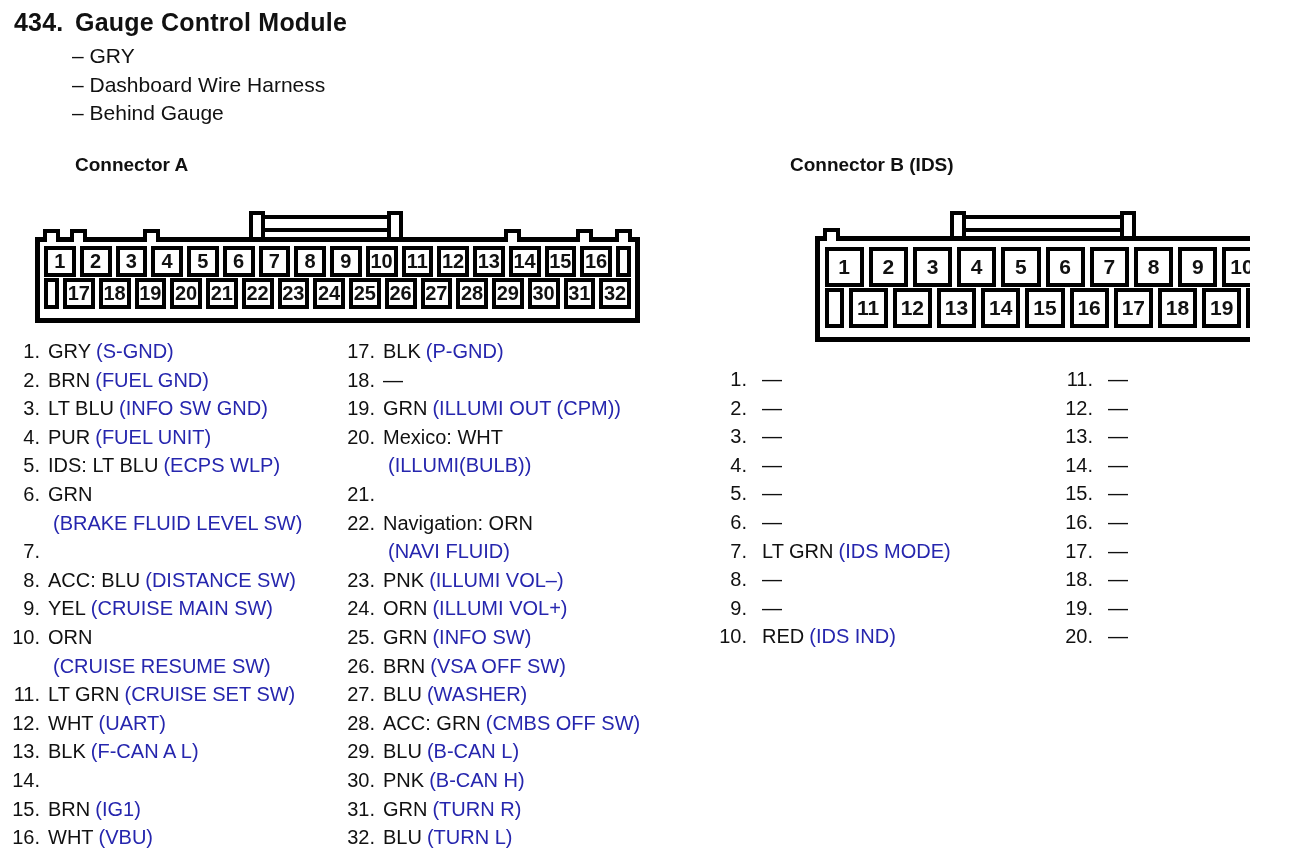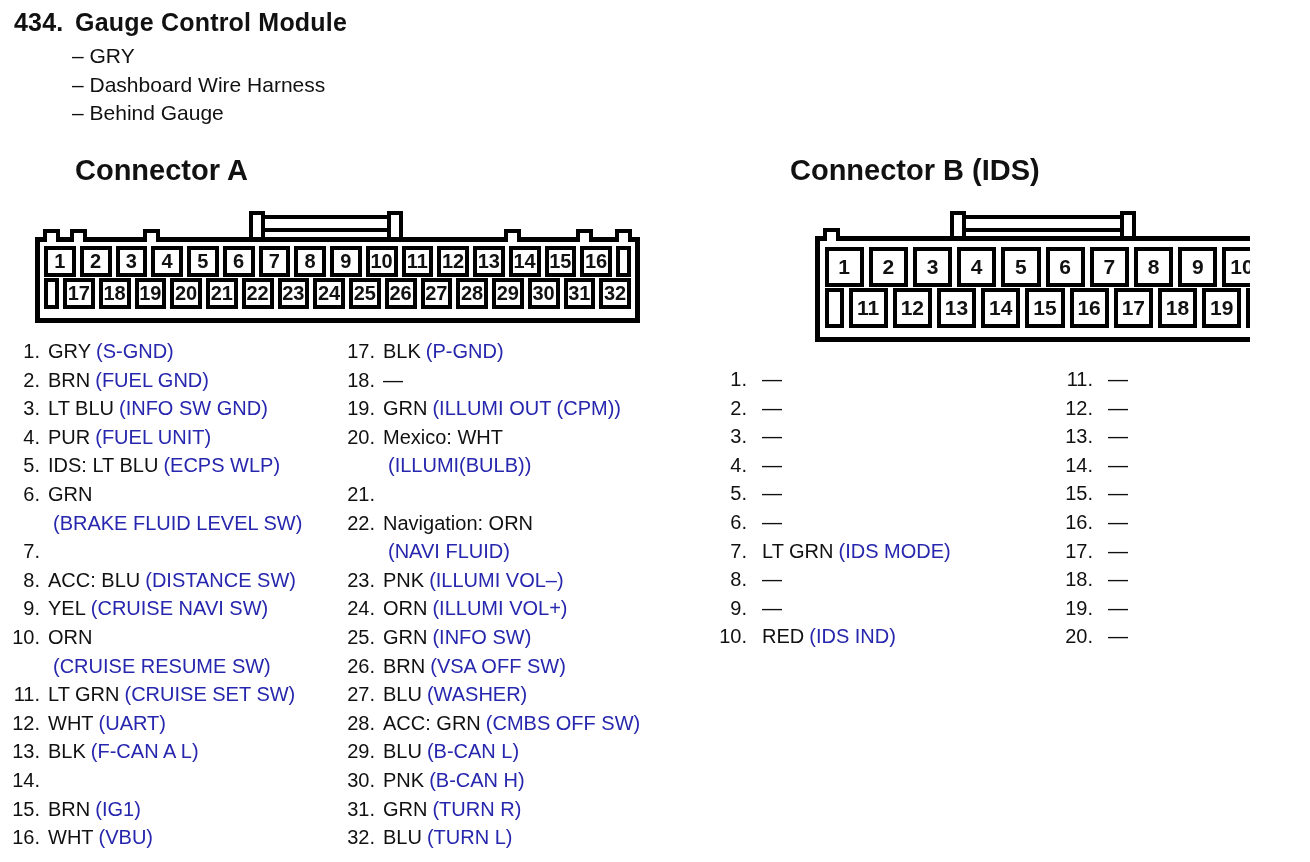--- a/index.html
+++ b/index.html
@@ -11,21 +11,21 @@
     font-family:"Liberation Sans", sans-serif;
     overflow:hidden;
   }
   
   .title-row{position:absolute;left:14px;top:8px;display:flex;align-items:baseline;
     font-weight:bold;font-size:25px;letter-spacing:0.2px;}
   .title-row .sec-num{width:61px;}
   .notes{position:absolute;left:72px;top:42px;font-size:21px;line-height:28.5px;
     list-style:none;margin:0;padding:0;}
   
-  .conn-head{position:absolute;font-weight:bold;font-size:29px;text-align:right;}
+  .conn-head{position:absolute;font-weight:bold;font-size:19px;text-align:right;}
   #head-a{left:75px;top:154px;}
   #head-b{left:790px;top:154px;}
   
   .conn-draw{position:absolute;}
   #draw-a{left:35px;top:207px;width:605px;height:120px;}
   #draw-b{left:815px;top:207px;width:480px;height:140px;}
   .latch-bar{position:absolute;background:#fff;border-top:4px solid #000;border-bottom:4px solid #000;}
   .latch-post{position:absolute;background:#fff;border:4px solid #000;border-bottom:none;}
   #draw-a .latch-bar{left:226px;top:8px;width:134px;height:9px;}
   #draw-a .latch-post.lp-left{left:214px;top:4px;width:8px;height:24px;}
@@ -209,21 +209,21 @@
         <span class="pin-num">7.</span>
       </div>
 
       <div class="pin-row">
         <span class="pin-num">8.</span>
         <span class="pin-text"><span class="wire">ACC: BLU</span><span class="sig">(DISTANCE SW)</span></span>
       </div>
 
       <div class="pin-row">
         <span class="pin-num">9.</span>
-        <span class="pin-text"><span class="wire">YEL</span><span class="sig">(CRUISE NAVI SW)</span></span>
+        <span class="pin-text"><span class="wire">YEL</span><span class="sig">(CRUISE MAIN SW)</span></span>
       </div>
 
       <div class="pin-row wrap">
         <span class="pin-num">10.</span>
         <span class="pin-text"><span class="wire">ORN</span><span class="sig">(CRUISE RESUME SW)</span></span>
       </div>
 
       <div class="pin-row">
         <span class="pin-num">11.</span>
         <span class="pin-text"><span class="wire">LT GRN</span><span class="sig">(CRUISE SET SW)</span></span>

